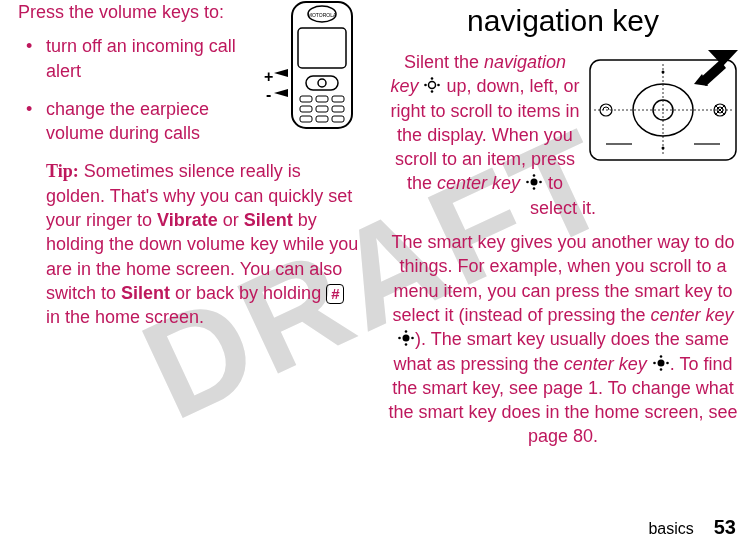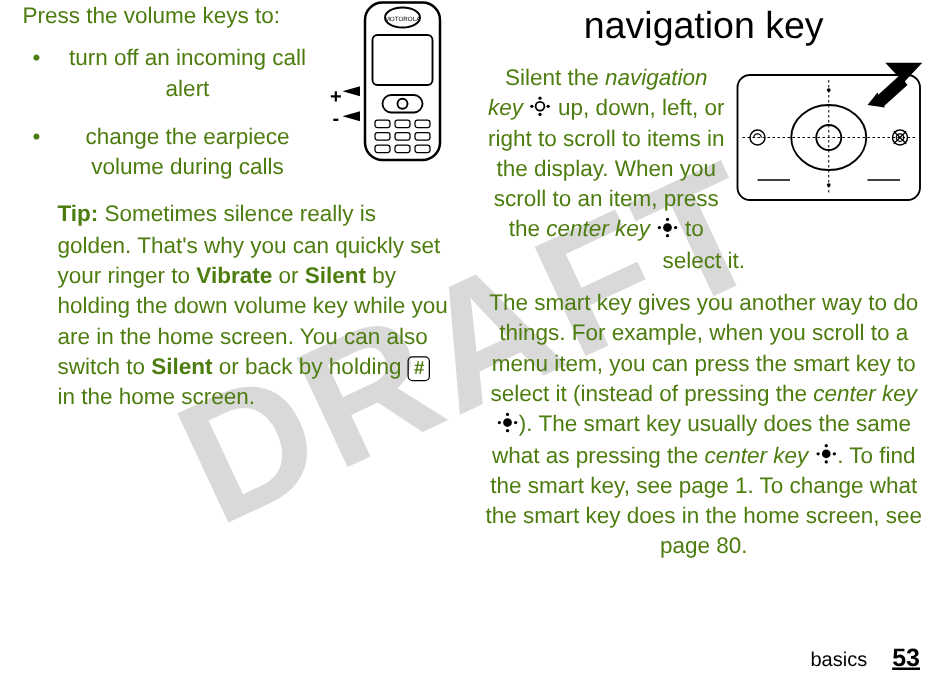--- a/index.html
+++ b/index.html
@@ -37,38 +37,38 @@
     .col.right { padding-left: 10px; padding-right: 0; text-align: center; }
     h1 {
       font-size: 30px;
       font-weight: normal;
       margin: 4px 0 12px 0;
       font-family: Arial, sans-serif;
     }
     p, li {
       font-size: 18px;
       line-height: 1.35;
-      color: #4d7c0f;
+      color: #be185d;
     }
     p { margin-bottom: 10px; }
-    ul { list-style: none; text-align: center; }
+    ul { list-style: none; }
     li {
       position: relative;
       padding-left: 28px;
       margin-bottom: 14px;
     }
     li::before {
       content: "•";
       position: absolute;
       left: 8px;
       top: 0;
       font-size: 18px;
     }
     .tip { padding-left: 28px; }
-    .strong { font-weight: bold; }
+    .strong { font-weight: bold; font-family: Liberation Serif, serif; }
     .italic { font-style: italic; }
     .condensed { font-family: "Arial Narrow", Arial, sans-serif; font-weight: bold; }
     .phone-illus {
       float: right;
       width: 100px;
       height: 130px;
       margin: 0 0 6px 6px;
     }
     .navkey-illus {
       float: right;
@@ -78,21 +78,21 @@
       position: relative;
     }
     .footer {
       position: absolute;
       bottom: 8px;
       right: 20px;
       font-size: 16px;
       z-index: 2;
     }
     .footer .pagelabel { margin-right: 20px; }
-    .footer .pagenum { font-weight: bold; font-size: 20px; text-decoration: underline; }
+    .footer .pagenum { font-weight: bold; font-size: 20px; }
     .keybox {
       display: inline-block;
       border: 1.5px solid #000;
       border-radius: 4px;
       padding: 0 4px;
       font-size: 15px;
       font-weight: bold;
       line-height: 1.2;
       vertical-align: baseline;
     }

